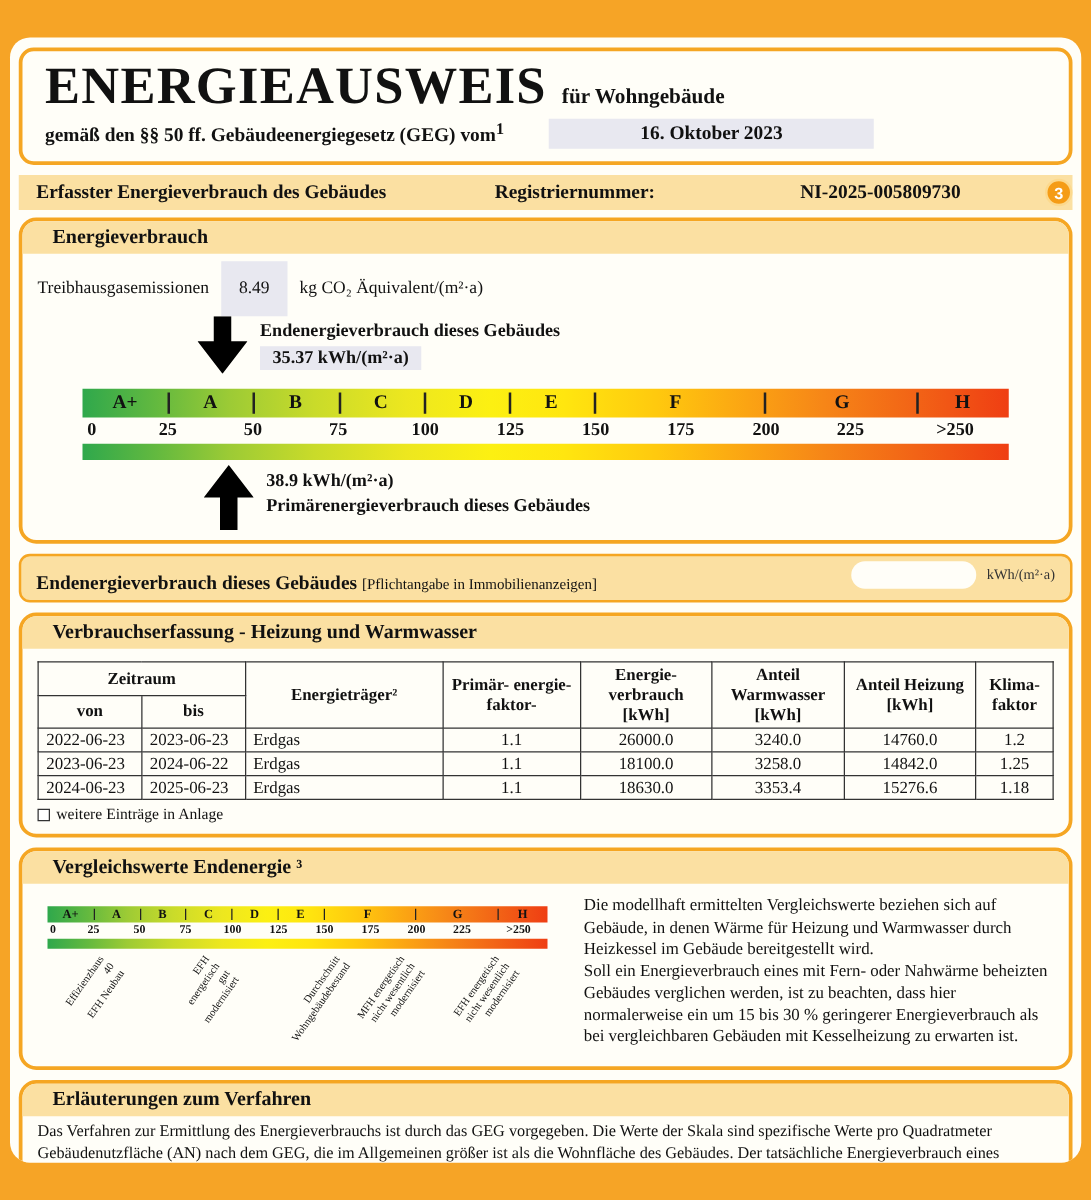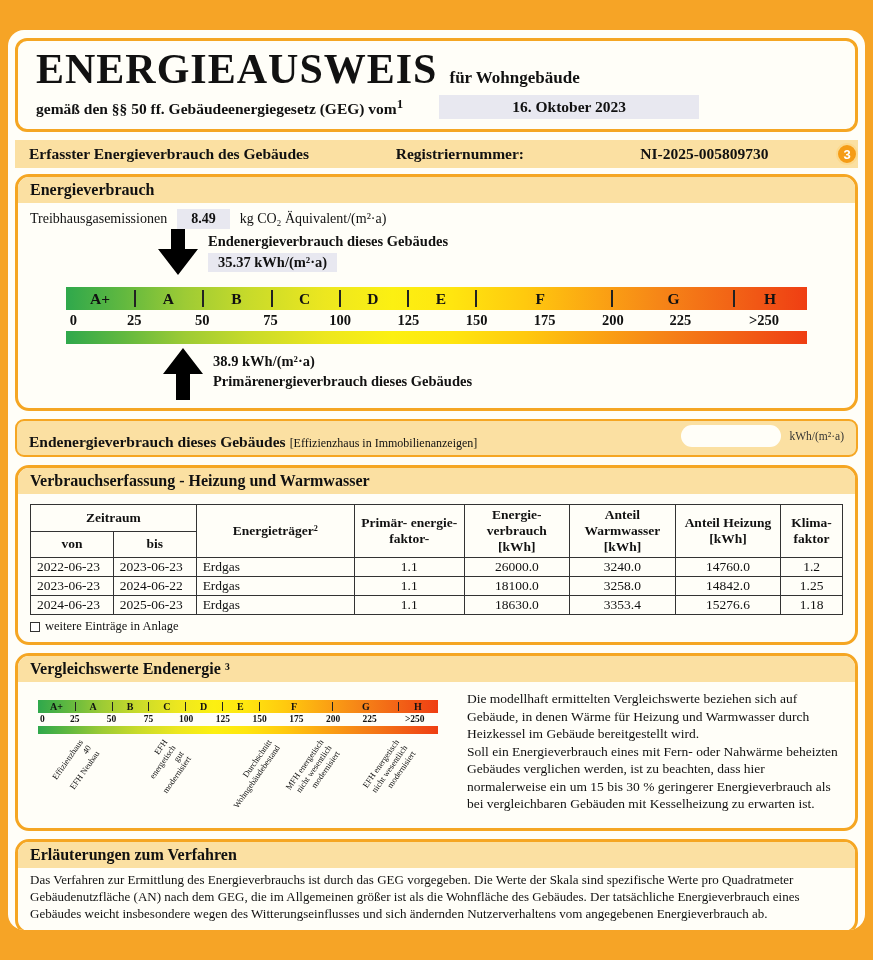--- a/index.html
+++ b/index.html
@@ -21,24 +21,24 @@
   .subtitle { font-size:17px; font-weight:bold; }
   .law-row { display:flex; align-items:center; margin-top:2px; }
   .law-text { font-size:15.5px; font-weight:bold; }
   .date-box { background:var(--graybox); font-weight:bold; font-size:15.5px; padding:3px 0; width:260px; text-align:center; margin-left:36px; }
 
   .section-bar { margin:0 7px 6px; background:var(--amber); padding:5px 14px; font-weight:bold; font-size:15.5px; display:flex; align-items:center; position:relative; }
   .sb-left { width:45%; } .sb-mid { width:30%; }
   .corner-circle { position:absolute; right:0; top:50%; transform:translateY(-50%); width:22px; height:22px; border-radius:50%; background:#F59C16; border:2px solid #FCD98D; color:#fff; font-size:13px; font-weight:bold; display:flex; align-items:center; justify-content:center; font-family:"Liberation Sans",sans-serif; }
 
   .panel { margin:0 7px 8px; border:3px solid var(--border-orange); border-radius:14px; position:relative; background:var(--docbg); }
-  .panel-header { background:var(--amber); padding:4px 12px; font-weight:bold; font-size:16px; border-radius:11px 11px 0 0; }
+  .panel-header { background:var(--amber); padding:4px 24px; font-weight:bold; font-size:16px; border-radius:11px 11px 0 0; }
 
   .ghg-row { display:flex; align-items:center; gap:10px; padding:6px 12px 0; font-size:14px; }
-  .value-box { background:var(--graybox); padding:2px 14px;font-weight:bold; }
+  .value-box { background:var(--graybox); padding:14px 14px; }
   .bold { font-weight:bold; }
 
   .end-block { position:relative; height:56px; }
   .arrow-down { position:absolute; left:140px; top:0; }
   .end-texts { position:absolute; left:190px; top:4px; font-size:14.5px; }
   .end-texts .value-box { display:inline-block; margin-top:3px; padding:1px 10px; }
 
   .scale { margin:2px 48px 0; }
   .scale-letters { position:relative; height:23px; background:var(--grad); }
   .sc-letter { position:absolute; top:50%; transform:translate(-50%,-52%); font-weight:bold; font-size:15.5px; color:#111; }
@@ -172,21 +172,21 @@
         <div class="primary-texts">
           <div class="bold">38.9 kWh/(m²·a)</div>
           <div class="bold">Primärenergieverbrauch dieses Gebäudes</div>
         </div>
       </div>
 
     </div>
 
     <div class="end-bar">
       <span class="eb-title">Endenergieverbrauch dieses Gebäudes</span>
-      <span class="eb-note">[Effizienzhaus in Immobilienanzeigen]</span>
+      <span class="eb-note">[Pflichtangabe in Immobilienanzeigen]</span>
       <span class="eb-right">
         <span class="white-pill"></span>
         <span class="eb-unit">kWh/(m²·a)</span>
       </span>
     </div>
 
     <div class="panel">
       <div class="panel-header">Verbrauchserfassung - Heizung und Warmwasser</div>
       <table class="vtable">
         <colgroup>

